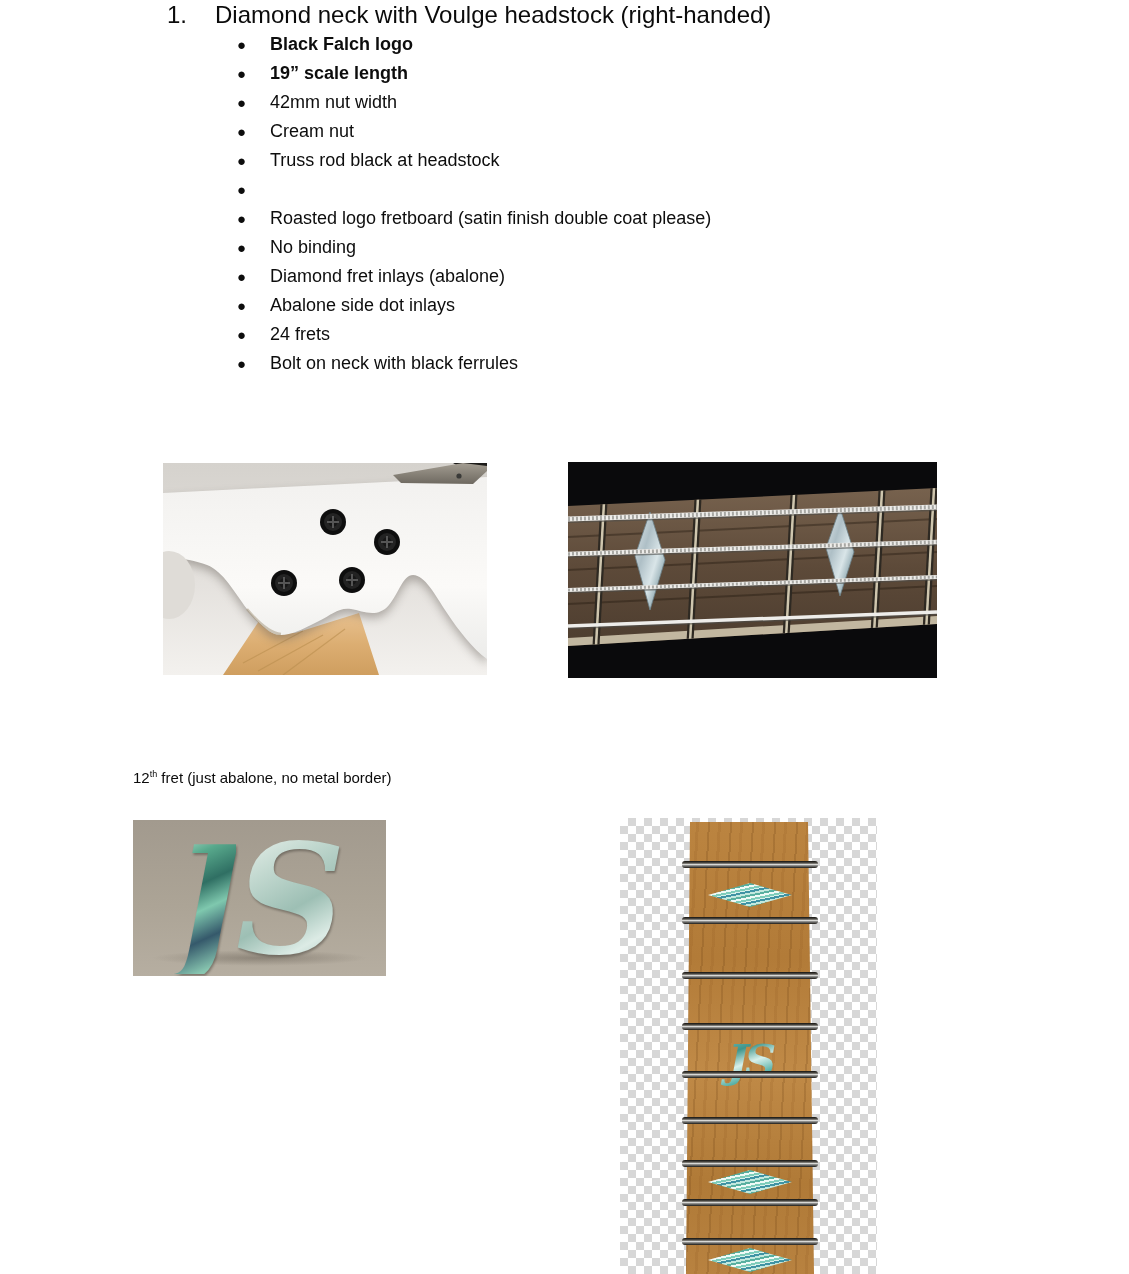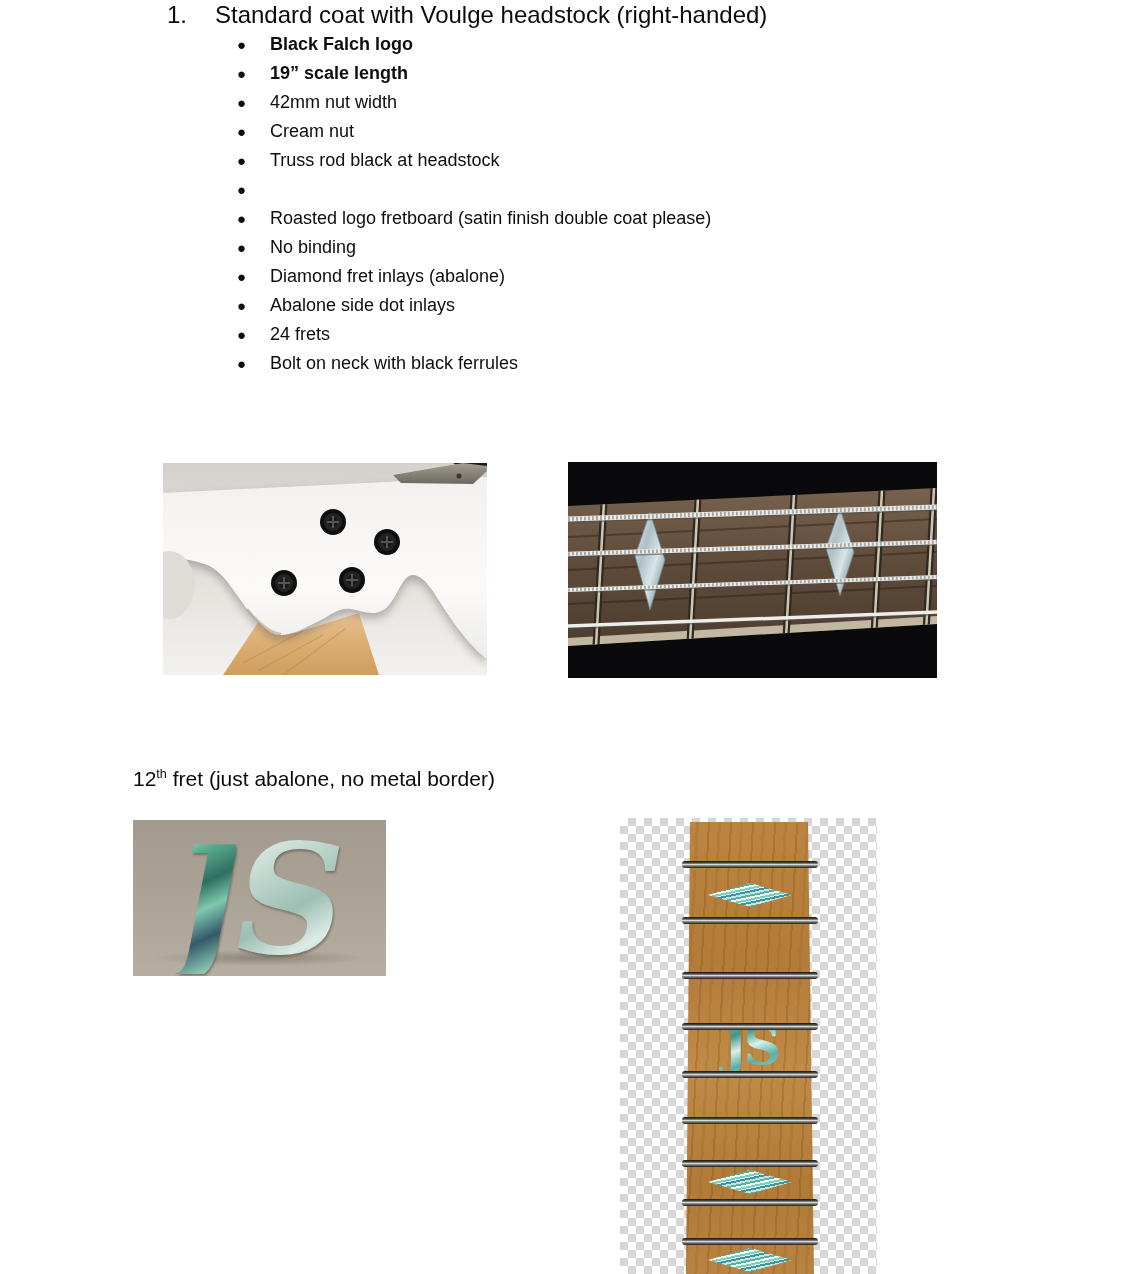--- a/index.html
+++ b/index.html
@@ -15,21 +15,21 @@
   .h1 .num{width:48px;}
   .bullets{
     position:absolute; left:237px; top:30px; margin:0; padding:0; list-style:none;
     font-size:18px; color:#0d0d0d;
   }
   .bullet-li{display:flex; height:29px; align-items:center;}
   .bullet-li .dot{width:33px; font-size:15px;}
   .bullet-li.bold{font-weight:bold;}
   .h2{
     position:absolute; left:133px; top:759px;
-    font-size:21px; line-height:30px; color:#0b0b0b;
+    font-size:15px; line-height:30px; color:#0b0b0b;
   }
   .h2 sup{font-size:60%; vertical-align:super;}
   
   .fig{position:absolute; overflow:hidden;}
   #fig-neck{left:163px; top:463px; width:324px; height:212px;}
   #fig-diamonds{left:568px; top:462px; width:369px; height:216px;}
   #fig-js{left:133px; top:820px; width:253px; height:156px;
     background:linear-gradient(180deg,#a29a8e,#aca496 55%,#b6aea1);}
   #fig-render{left:620px; top:818px; width:257px; height:456px;
     background-color:#fff;
@@ -69,35 +69,35 @@
   .fret4{
     position:absolute; left:62px; width:136px; height:7px; border-radius:3px;
     background:linear-gradient(180deg,#15130f,#55524c 30%,#d9d9d6 50%,#8a8a88 65%,#1c1a16);
   }
   .dia{
     position:absolute; left:88px; width:84px; height:24px;
     clip-path:polygon(50% 0,100% 50%,50% 100%,0 50%);
     background:repeating-linear-gradient(168deg,#eefaf6 0 2px,#7ecdbb 2px 4px,#d7f1ea 4px 5px,#3f93a4 5px 7px,#c2e8de 7px 9px,#58b0a0 9px 11px);
   }
   .js-small{
-    position:absolute; left:88px; top:203px; width:84px; height:50px; text-align:center;
-    font-family:"DejaVu Serif",serif; font-weight:bold;
-    font-size:52px; line-height:50px; letter-spacing:-4px;
+    position:absolute; left:88px; top:219px; width:84px; height:50px; text-align:center;
+    font-family:"DejaVu Serif",serif; font-style:italic; font-weight:bold;
+    font-size:44px; line-height:50px; letter-spacing:-4px;
     background-image:linear-gradient(160deg,#8fd8cc,#3e958c 30%,#d8f0ea 50%,#57b0a6 70%,#9adcd2);
     -webkit-background-clip:text; background-clip:text; color:transparent;
   }
 </style>
 </head>
 <body>
 
 <div id="page">
 
   <div class="h1">
     <span class="num">1.</span>
-    <span>Standard coat with Voulge headstock (right-handed)</span>
+    <span>Diamond neck with Voulge headstock (right-handed)</span>
   </div>
 
   <ul class="bullets">
       <li class="bullet-li bold">
         <span class="dot">●</span>
         <span>Black Falch logo</span>
       </li>
       <li class="bullet-li bold">
         <span class="dot">●</span>
         <span>19” scale length</span>

